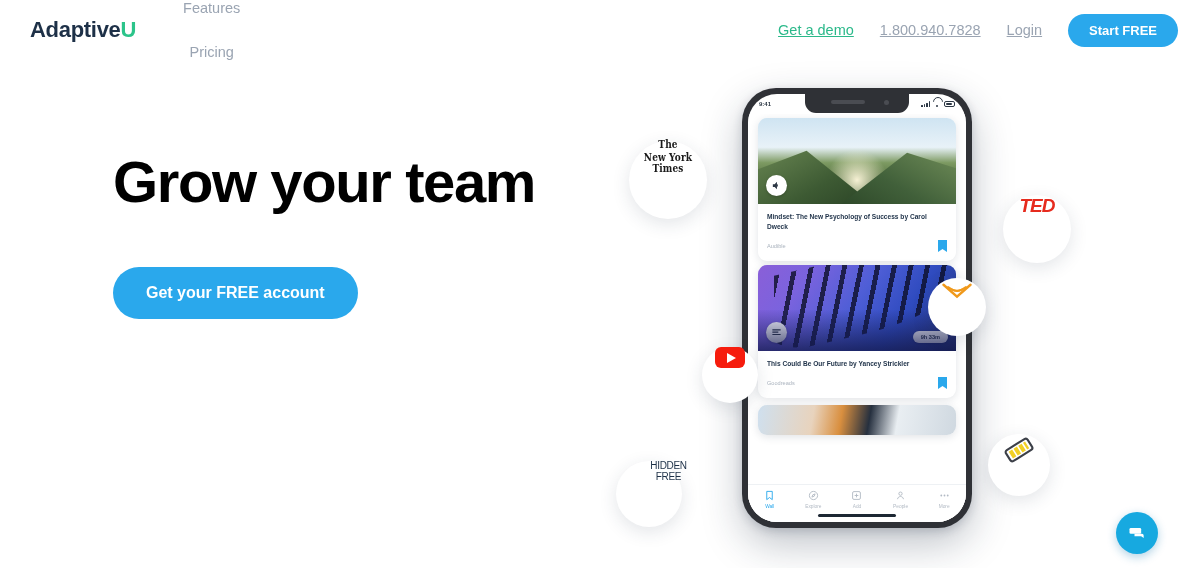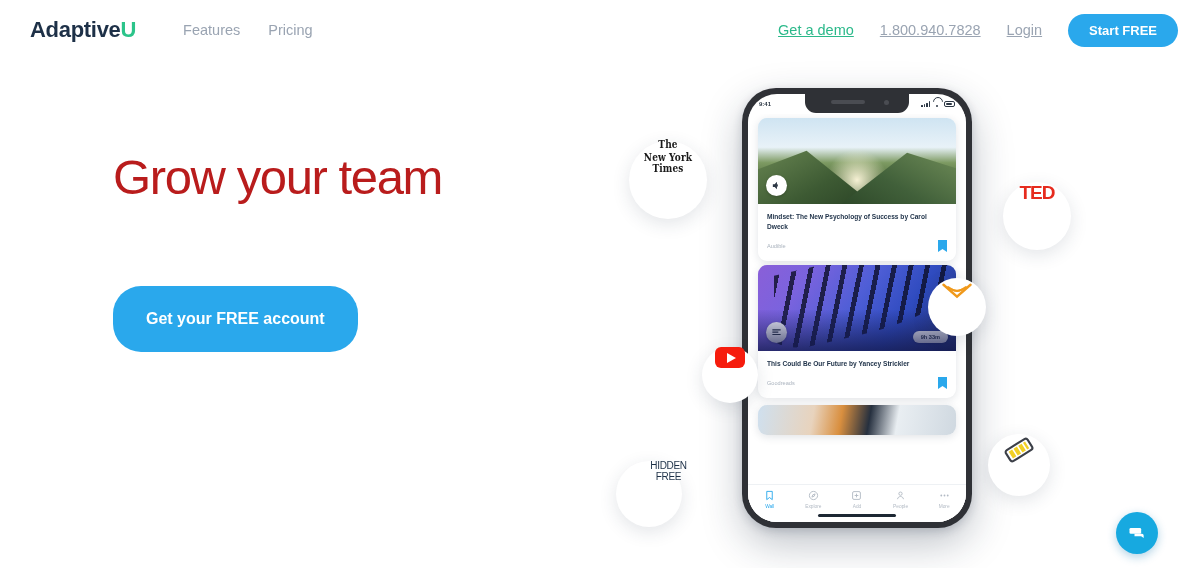--- a/index.html
+++ b/index.html
@@ -14,50 +14,50 @@
   
   .header {
     position: absolute; top: 0; left: 0; width: 1200px; height: 60px;
     display: flex; align-items: center; background: #fff;
   }
   .logo {
     margin-left: 30px; font-size: 22px; font-weight: 700;
     letter-spacing: -0.3px; color: #1d3047; white-space: nowrap;
   }
   .logo .u { color: #2bc48a; }
-  .nav-left { display: flex; align-items: center; gap: 28px; margin-left: 47px; }
+  .nav-left { display: flex; align-items: center; gap: 28px; margin-left: 47px; flex-direction: column; }
   .nav-link {
     font-size: 14.5px; color: #9aa4b2; text-decoration: none; white-space: nowrap;
   }
   .nav-right {
     position: absolute; right: 22px; top: 0; height: 60px;
     display: flex; align-items: center; gap: 26px;
   }
   .nav-demo { font-size: 14.5px; color: #2bb98a; white-space: nowrap; }
   .nav-phone { font-size: 14.5px; color: #9aa4b2; white-space: nowrap; }
   .nav-login { font-size: 14.5px; color: #9aa4b2; white-space: nowrap; }
   .btn-start {
     background: #2aa8ec; color: #fff; border: none; border-radius: 20px;
     padding: 9px 21px; font-size: 13px; font-weight: 700;
     font-family: "Liberation Sans", sans-serif; cursor: pointer; white-space: nowrap;
   }
 
   
   .hero-left { position: absolute; left: 113px; top: 150px; width: 520px; }
   .headline {
-    font-size: 49px; font-weight: 400; color: #b91c1c;
+    font-size: 58px; font-weight: 700; color: #000000;
     letter-spacing: -1.4px; line-height: 1.12; white-space: nowrap;
   }
   .subtext {
     margin-top: 48px; font-size: 16.5px; color: #6b7a8d;
     line-height: 1.72; white-space: nowrap;
   }
   .btn-cta {
-    margin-top: 81px; background: #2aa8ec; color: #fff; border: none;
-    border-radius: 28px; padding: 24px 33px; font-size: 16px; font-weight: 600;
+    margin-top: 52px; background: #2aa8ec; color: #fff; border: none;
+    border-radius: 28px; padding: 17px 33px; font-size: 16px; font-weight: 600;
     font-family: "Liberation Sans", sans-serif; cursor: pointer; white-space: nowrap;
   }
 
   
   .phone-wrap { position: absolute; left: 742px; top: 88px; width: 230px; height: 440px; }
   .phone {
     position: absolute; inset: 0;
     background: #2f3136; border-radius: 34px;
     box-shadow: 0 16px 40px rgba(25,40,60,.28), 0 3px 10px rgba(25,40,60,.18);
     padding: 6px;
@@ -171,21 +171,21 @@
     width: 78px; height: 3.4px; background:#1d2733; border-radius: 2px; z-index: 7;
   }
 
   
   .badge {
     position: absolute; border-radius: 50%; background: #fff;
     box-shadow: 0 5px 18px rgba(35,55,80,.13);
     display:flex; align-items:flex-start; justify-content:center;
   }
   .b-nyt  { left: 629px; top: 141px; width: 78px; height: 78px; }
-  .b-ted  { left: 1003px; top: 182px; width: 68px; height: 68px; }
+  .b-ted  { left: 1003px; top: 195px; width: 68px; height: 68px; font-style: italic; }
   .b-aud  { left: 928px; top: 278px; width: 58px; height: 58px; }
   .b-yt   { left: 702px; top: 347px; width: 56px; height: 56px; }
   .b-hb   { left: 616px; top: 461px; width: 66px; height: 66px; }
   .b-bk   { left: 988px; top: 434px; width: 62px; height: 62px; }
 
   .nyt-text {
     font-family: "DejaVu Serif", serif; font-weight: 700; color: #1a1a1a;
     font-size: 9px; line-height: 1.18; text-align: center; letter-spacing: .1px;
     transform: scaleY(1.18);
   }

